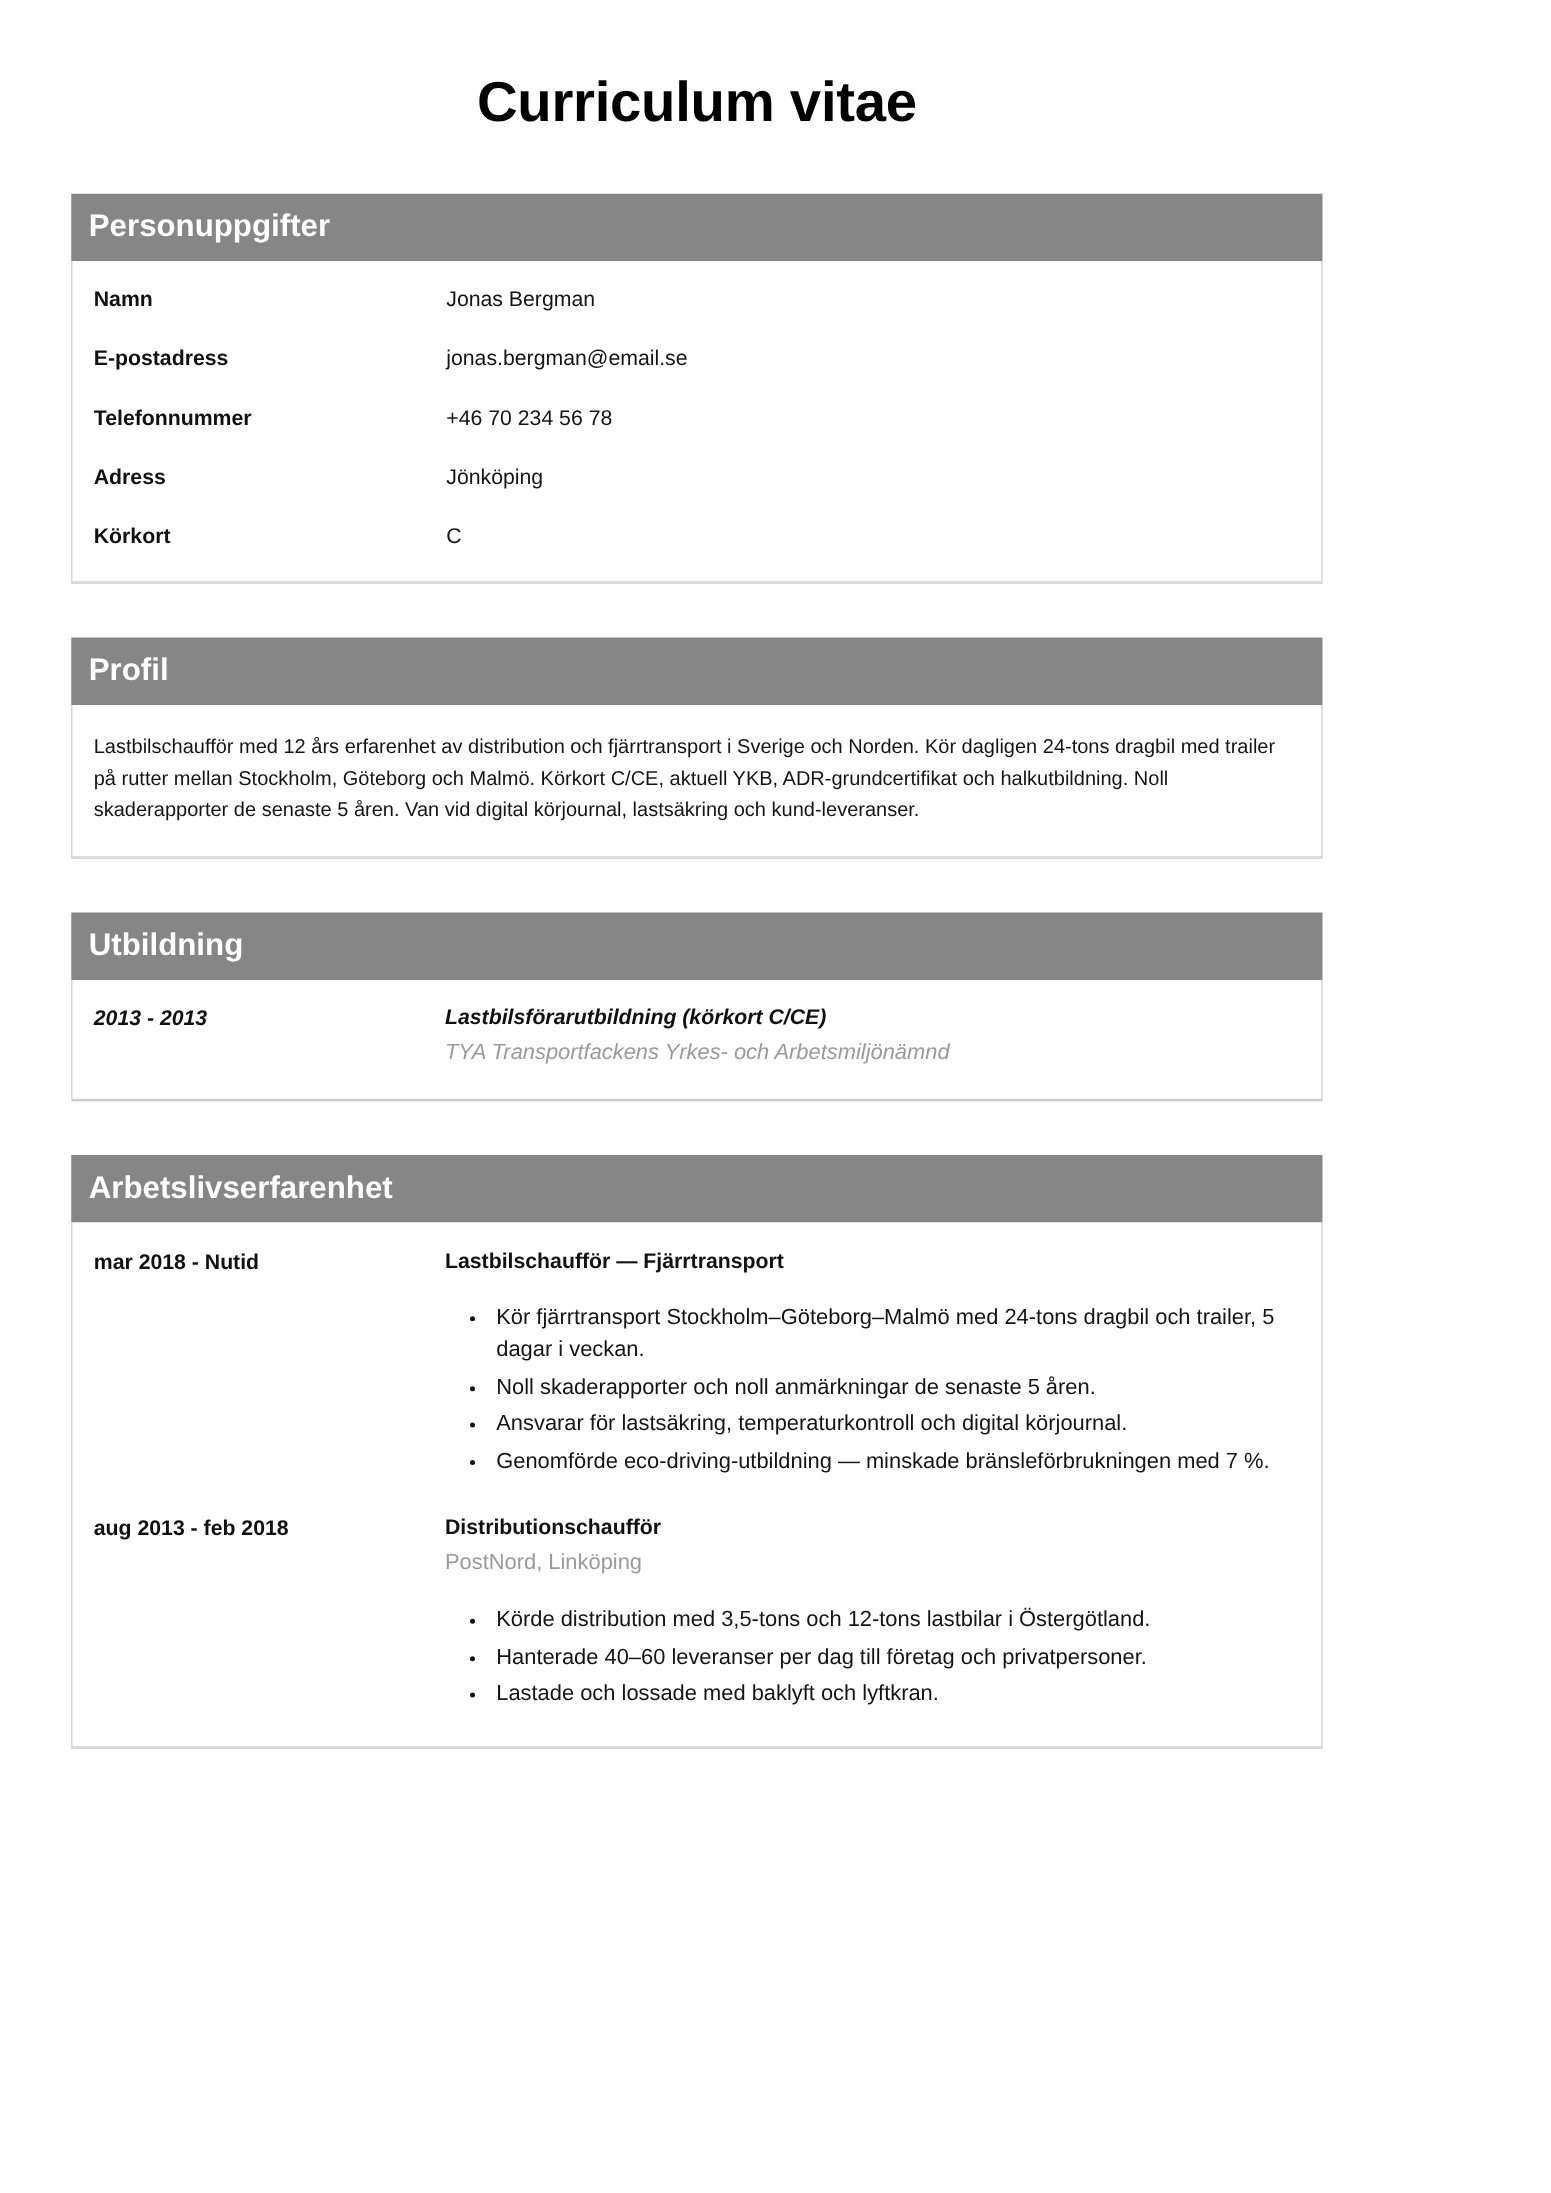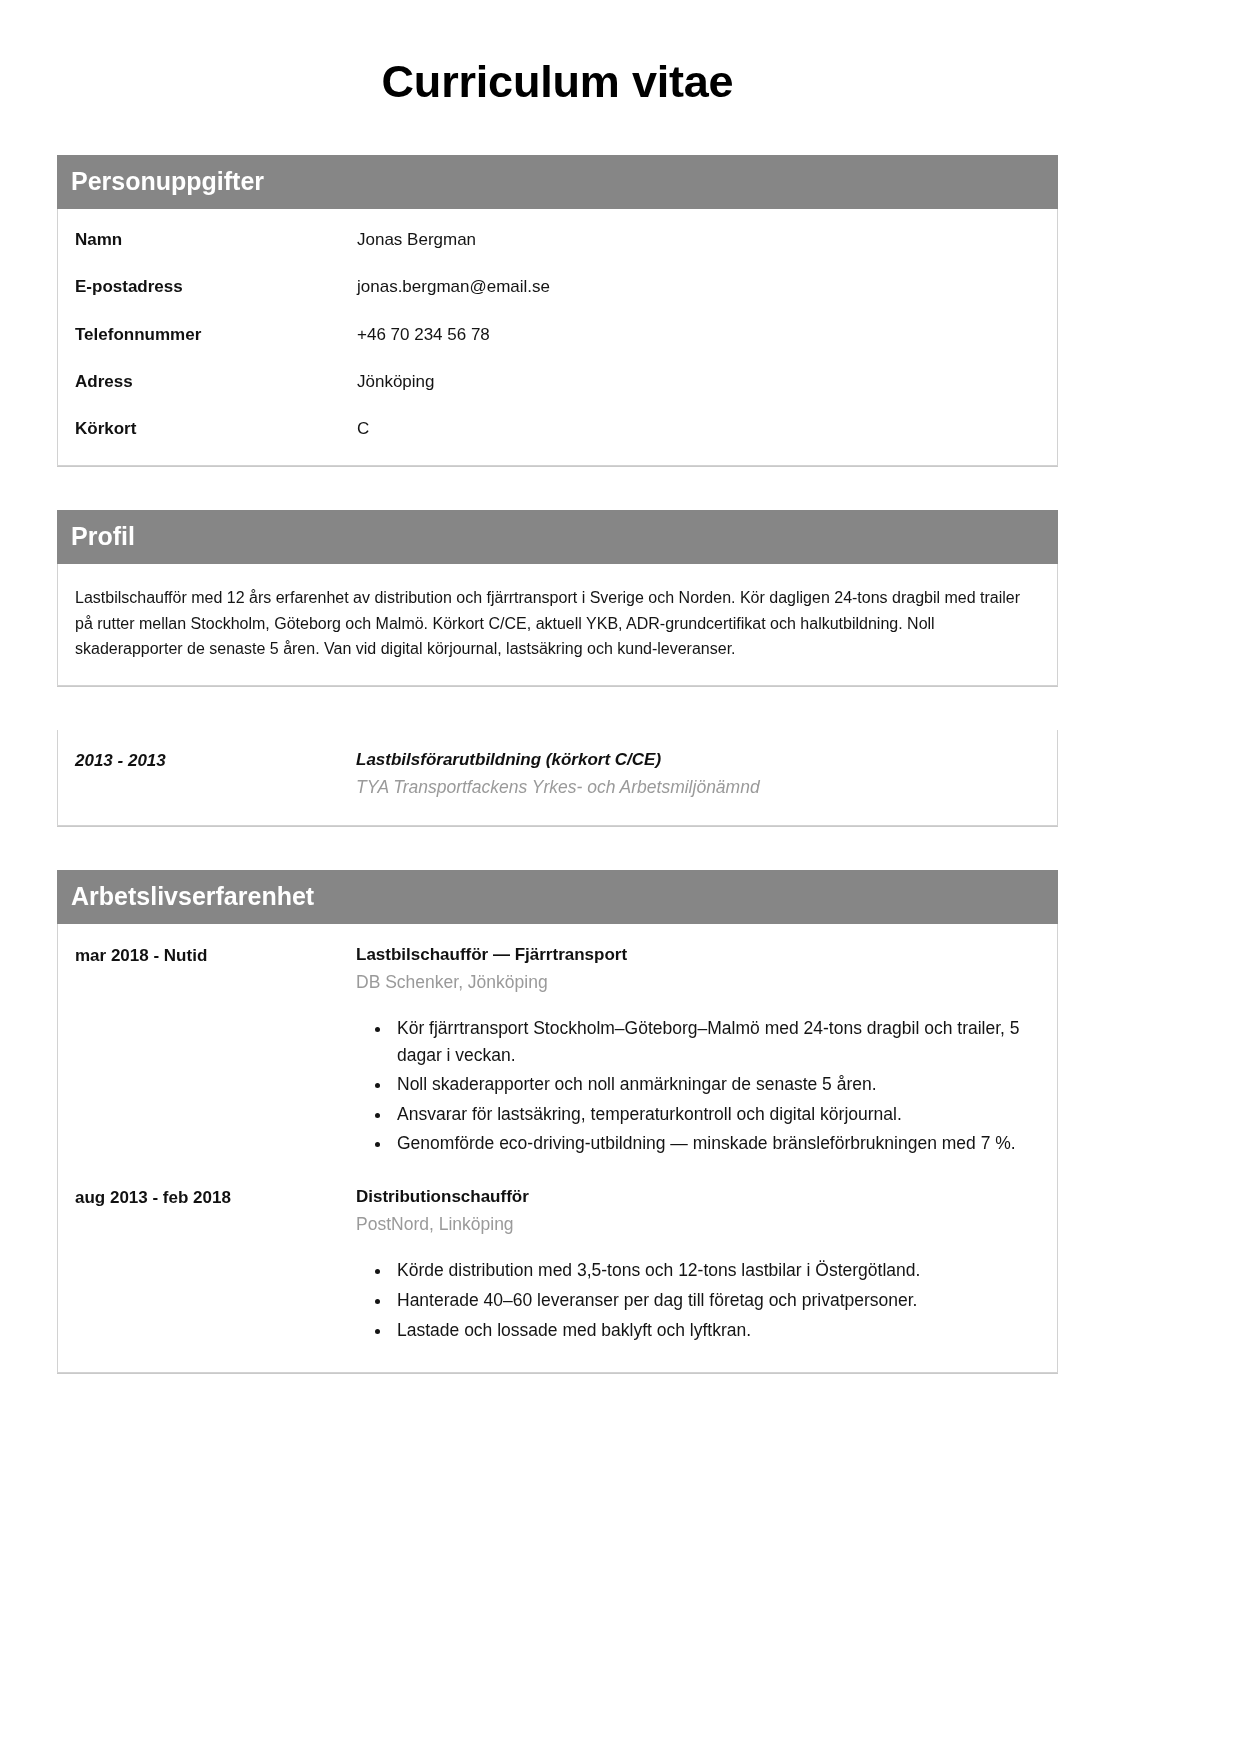--- a/index.html
+++ b/index.html
@@ -193,40 +193,40 @@
   </section>
 
   <section class="section">
     <div class="section-header">Profil</div>
     <div class="section-body">
       <p class="profile-text">Lastbilschaufför med 12 års erfarenhet av distribution och fjärrtransport i Sverige och Norden. Kör dagligen 24-tons dragbil med trailer på rutter mellan Stockholm, Göteborg och Malmö. Körkort C/CE, aktuell YKB, ADR-grundcertifikat och halkutbildning. Noll skaderapporter de senaste 5 åren. Van vid digital körjournal, lastsäkring och kund-leveranser.</p>
     </div>
   </section>
 
   <section class="section">
+    <div class="section-header">Utbildning</div>
     <div class="section-body edu-body">
       <div class="entry">
         <div class="entry-period">2013 - 2013</div>
         <div class="entry-main">
           <div class="entry-title">Lastbilsförarutbildning (körkort C/CE)</div>
           <div class="entry-org">TYA Transportfackens Yrkes- och Arbetsmiljönämnd</div>
         </div>
       </div>
     </div>
   </section>
 
   <section class="section">
     <div class="section-header">Arbetslivserfarenhet</div>
     <div class="section-body exp-body">
 
       <div class="entry">
         <div class="entry-period">mar 2018 - Nutid</div>
         <div class="entry-main">
           <div class="entry-title">Lastbilschaufför — Fjärrtransport</div>
-          <div class="entry-org">DB Schenker, Jönköping</div>
           <ul class="entry-bullets">
             <li>Kör fjärrtransport Stockholm–Göteborg–Malmö med 24-tons dragbil och trailer, 5 dagar i veckan.</li>
             <li>Noll skaderapporter och noll anmärkningar de senaste 5 åren.</li>
             <li>Ansvarar för lastsäkring, temperaturkontroll och digital körjournal.</li>
             <li>Genomförde eco-driving-utbildning — minskade bränsleförbrukningen med 7 %.</li>
           </ul>
         </div>
       </div>
 
       <div class="entry">

